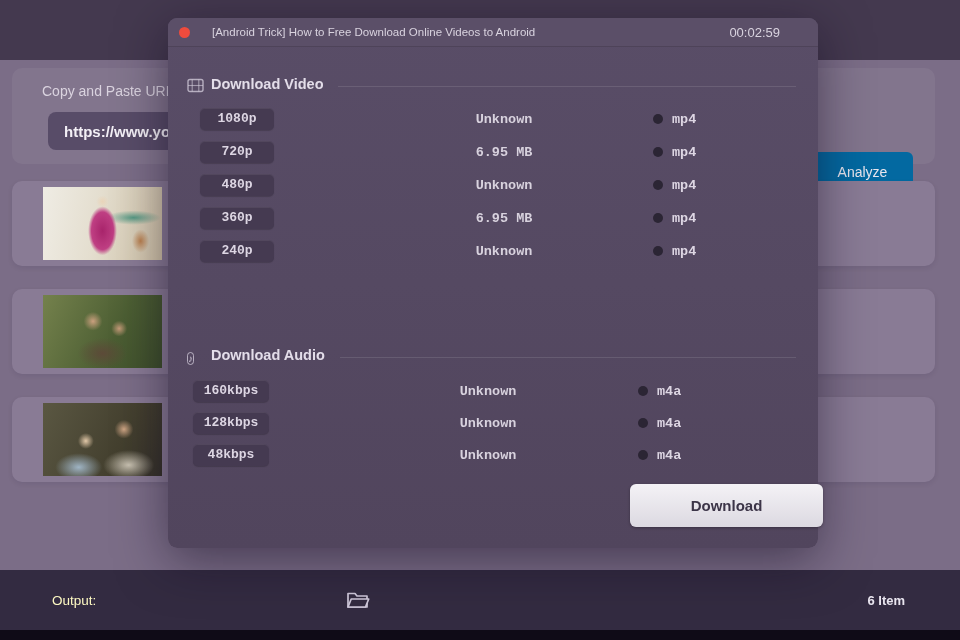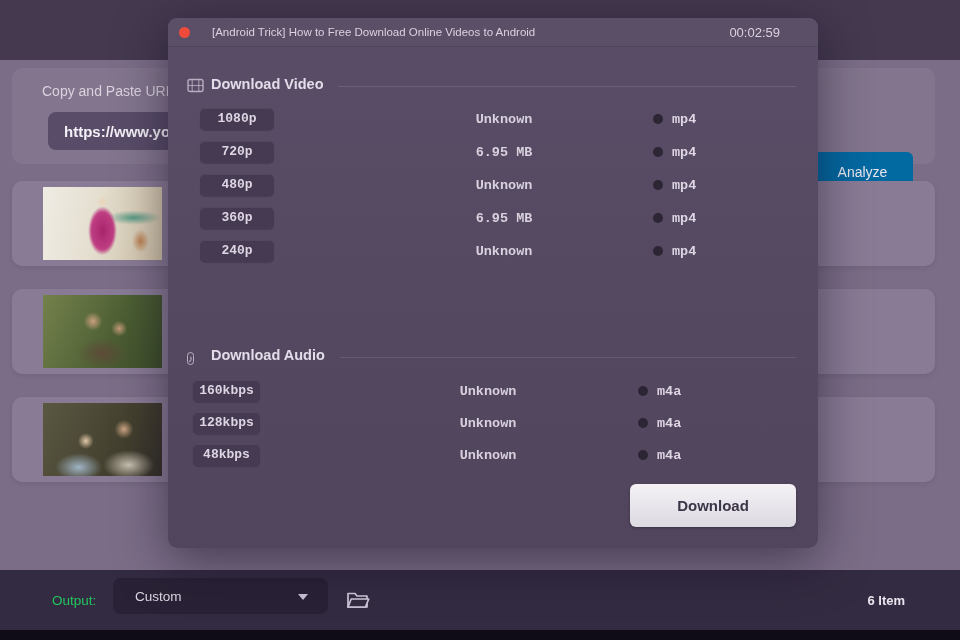--- a/index.html
+++ b/index.html
@@ -41,21 +41,21 @@
     background:
       radial-gradient(circle 13px at 68% 36%, #cfa584 0%, rgba(207,165,132,0) 72%),
       radial-gradient(circle 11px at 36% 52%, #e2c8a8 0%, rgba(226,200,168,0) 72%),
       radial-gradient(ellipse 30px 18px at 30% 88%, #9fb4c4 0%, rgba(159,180,196,0) 78%),
       radial-gradient(ellipse 34px 20px at 72% 85%, #c9c2b2 0%, rgba(201,194,178,0) 75%),
       linear-gradient(115deg, #5a5742 0%, #433f2e 65%, #35312a 100%); }
 
   
   .footer { position:absolute; left:0; top:570px; width:960px; height:60px; background:#332b41; }
   .output-label { position:absolute; left:52px; top:50%; transform:translateY(-50%);
-                  font-size:13.5px; color:#22c55e; }
+                  font-size:13.5px; color:#fef9c3; }
   .output-select { position:absolute; left:113px; top:8px; width:215px; height:36px;
                    border-radius:8px; background:#292236; cursor:pointer; }
   .output-select .val { position:absolute; left:22px; top:50%; transform:translateY(-50%);
                         font-size:13.5px; color:#ddd7e3; }
   .caret { position:absolute; right:20px; top:50%; margin-top:-2px; width:0; height:0;
            border-left:5px solid transparent; border-right:5px solid transparent;
            border-top:6px solid #c9c2d6; }
   .folder-btn { position:absolute; left:344px; top:17px; width:28px; height:26px;
                 background:none; border:none; cursor:pointer; padding:0; }
   .items-count { position:absolute; right:55px; top:50%; transform:translateY(-50%);
@@ -90,29 +90,29 @@
 
   .rows { position:absolute; left:0; width:100%; }
   .rows-video { top:84px; }
   .rows-audio { top:357px; }
   .row { position:relative; height:33px;font-family:Liberation Mono, monospace; }
   .rows-audio .row { height:32px; }
   .row > * { position:absolute; top:50%; transform:translateY(-50%); }
   .badge { left:32px; width:74px; height:22px; line-height:22px; border-radius:5px;
            background:#453a51; box-shadow:inset 0 1px 0 rgba(255,255,255,0.07), 0 1px 1px rgba(0,0,0,0.18);
            color:#ddd6e3; font-size:13px; font-weight:bold; text-align:center; cursor:pointer; }
-  .rows-audio .badge { left:25px; width:67px; }
+  .rows-audio .badge { left:25px; width:76px; }
   .size { left:336px; transform:translate(-50%,-50%); font-size:13.5px; font-weight:600; color:#d8d2de; }
   .rows-audio .size { left:320px; }
   .dot { left:485px; width:10px; height:10px; border-radius:50%; background:#2b2534; }
   .rows-audio .dot { left:470px; }
   .fmt { left:504px; font-size:13.5px; font-weight:bold; color:#ddd6e3; }
   .rows-audio .fmt { left:489px; }
 
-  .download-btn { position:absolute; left:462px; top:466px; width:166px; height:43px;
+  .download-btn { position:absolute; left:462px; top:466px; width:193px; height:43px;
                   border:none; border-radius:6px;
                   background:linear-gradient(#f4f2f6, #dcd9e1);
                   box-shadow:0 1px 3px rgba(0,0,0,0.3);
                   color:#3c3548; font-size:15px; font-weight:600;
                   font-family:"Liberation Sans", sans-serif; cursor:pointer; }
 </style>
 </head>
 <body>
 
 <div class="app">
@@ -126,24 +126,20 @@
 
   <div class="list-card card-1"></div>
   <div class="list-card card-2"></div>
   <div class="list-card card-3"></div>
   <div class="thumb thumb-1"></div>
   <div class="thumb thumb-2"></div>
   <div class="thumb thumb-3"></div>
 
   <div class="footer">
     <span class="output-label">Output:</span>
-    <div class="output-select">
-      <span class="val">Custom</span>
-      <span class="caret"></span>
-    </div>
     <button class="folder-btn">
       <span>
         <svg width="26" height="24" viewBox="0 0 26 24">
           <path d="M3 6.5 h7 l2 2.5 h10 v11 h-19 z" fill="none" stroke="#cfc8da" stroke-width="1.7" stroke-linejoin="round"></path>
           <path d="M3 20 l3.2 -8 h17.5 l-3.2 8 z" fill="#332b41" stroke="#cfc8da" stroke-width="1.7" stroke-linejoin="round"></path>
         </svg>
       </span>
     </button>
     <span class="items-count">6 Item</span>
   </div>

